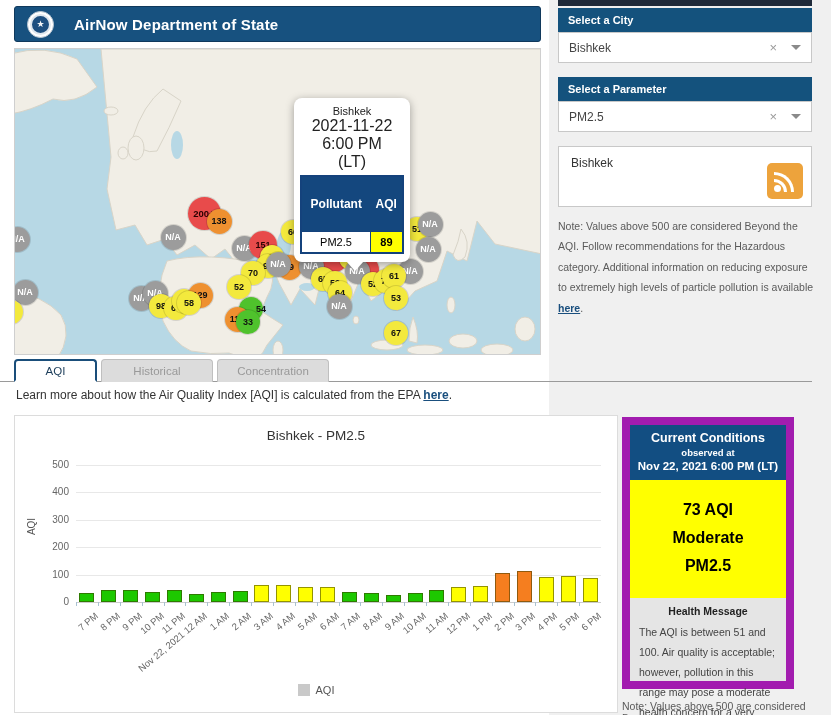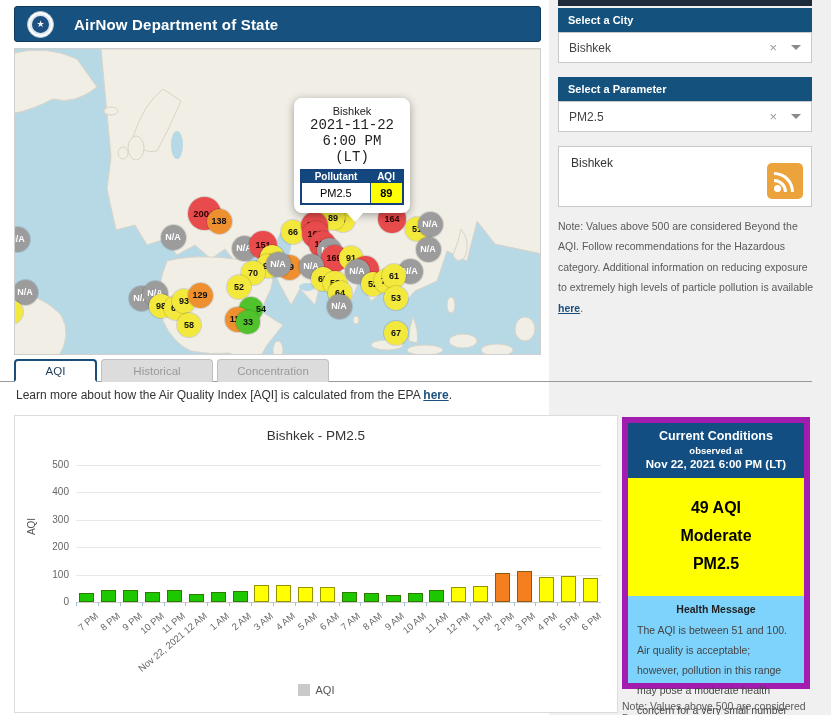--- a/index.html
+++ b/index.html
@@ -34,24 +34,24 @@
   .m-orange { background:#ee9030; }
   .m-red    { background:#e84b4b; color:#2a0000; }
   .m-gray   { background:#9c9c9c; color:#fff; }
 
   
   #popup { left:279px; top:49px; width:116px; background:#fff; border-radius:8px;
     box-shadow:0 2px 8px rgba(0,0,0,0.35); padding:7px 6px 8px; text-align:center; z-index:30; }
   #popup .tip { position:absolute; left:52px; bottom:-9px; width:0; height:0;
     border-left:9px solid transparent; border-right:9px solid transparent; border-top:10px solid #fff; }
   #popup .city { font-size:11px; color:#222; }
-  #popup .dt   { font-size:14px; color:#222;font-family:Liberation Mono, monospace; }
+  #popup .dt   { font-size:16px; color:#222; }
   #popup table { width:100%; border-collapse:collapse; margin-top:4px;
     border:2px solid #14427c; }
-  #popup th { background:#14477e; color:#fff; font-size:10px; padding:0 2px; }
+  #popup th { background:#14477e; color:#fff; font-size:12px; padding:20px 2px; }
   #popup td { font-size:11px; padding:4px 2px; border:1px solid #14427c; }
   #popup td.aqi { background:#ffff00; font-weight:bold; }
 
   
   .panel-head { background:#14527d; color:#fff; font-weight:bold; font-size:11px;
     padding:6px 10px; }
   .select-box { background:#fff; border:1px solid #c8c8c8; height:31px; display:flex;
     align-items:center; font-size:12px; color:#444; padding:0 10px; }
   .select-box .val { flex:1; }
   .clear-x { color:#9a9a9a; font-size:13px; margin-right:14px; }
@@ -96,22 +96,22 @@
   .ytick { position:absolute; width:26px; text-align:right; font-size:10px; color:#666; }
   .bar { position:absolute; border:1px solid rgba(60,60,0,0.55); }
   .xtickmark { position:absolute; width:1px; height:4px; background:#a9c2d2; }
   .xlab { position:absolute; font-size:9.5px; color:#666; white-space:nowrap;
     transform:translateX(-100%) rotate(-40deg); transform-origin:top right; }
   #legend { position:absolute; left:0; top:268px; width:100%; display:flex;
     align-items:center; justify-content:center; gap:6px; font-size:11px; color:#555; }
   #legend .sw { width:12px; height:12px; background:#c9c9c9; }
 
   
-  #cond { left:622px; top:417px; width:188px; height:272px; background:#7dd3fc;
-    border:6px solid #a21caf; }
+  #cond { left:622px; top:417px; width:172px; height:272px; background:#e5e5e5;
+    border:8px solid #a21caf; }
   #cond-head { background:#124e82; color:#fff; text-align:center; padding:6px 4px 8px; }
   #cond-head .l1 { font-size:12.5px; font-weight:bold; }
   #cond-head .l2 { font-size:9.5px; font-weight:bold; margin-top:2px; }
   #cond-head .l3 { font-size:11.5px; font-weight:bold; margin-top:2px; }
   #cond-aqi { background:#ffff00; text-align:center; padding:16px 4px 18px; }
   #cond-aqi div { font-size:16px; font-weight:bold; color:#000; line-height:1.75; }
   #cond-health { padding:7px 9px; }
   #cond-health .hh { text-align:center; font-size:10.5px; font-weight:bold; color:#222;
     margin-bottom:6px; }
   #cond-health .ht { font-size:10.5px; color:#444; line-height:1.9; }
@@ -180,21 +180,21 @@
         <div class="marker m-gray" style="left: 145.5px; top: 175.5px; width: 25px; height: 25px; font-size: 9px;">N/A</div>
         <div class="marker m-gray" style="left: -10.5px; top: 177.5px; width: 25px; height: 25px; font-size: 9px;">N/A</div>
         <div class="marker m-gray" style="left: -2.5px; top: 230.5px; width: 25px; height: 25px; font-size: 9px;">N/A</div>
         <div class="marker m-yellow" style="left: -16px; top: 251px; width: 24px; height: 24px;">9</div>
         <div class="marker m-gray" style="left: 113.5px; top: 236.5px; width: 25px; height: 25px; font-size: 9px;">N/A</div>
         <div class="marker m-gray" style="left: 127.5px; top: 231.5px; width: 25px; height: 25px; font-size: 9px;">N/A</div>
         <div class="marker m-yellow" style="left: 134px; top: 245px; width: 24px; height: 24px;">98</div>
         <div class="marker m-yellow" style="left: 149px; top: 247px; width: 24px; height: 24px;">64</div>
         <div class="marker m-yellow" style="left: 157px; top: 240px; width: 24px; height: 24px;">93</div>
         <div class="marker m-orange" style="left: 172.5px; top: 233.5px; width: 25px; height: 25px;">129</div>
-        <div class="marker m-yellow" style="left: 162px; top: 264px; width: 24px; height: 24px;">58</div>
+        <div class="marker m-yellow" style="left: 162px; top: 242px; width: 24px; height: 24px;">58</div>
         <div class="marker m-gray" style="left: 216.5px; top: 186.5px; width: 25px; height: 25px; font-size: 9px;">N/A</div>
         <div class="marker m-red" style="left: 234px; top: 182px; width: 28px; height: 28px;">151</div>
         <div class="marker m-yellow" style="left: 245px; top: 196px; width: 24px; height: 24px;">92</div>
         <div class="marker m-yellow" style="left: 241px; top: 205px; width: 24px; height: 24px;">91</div>
         <div class="marker m-orange" style="left: 261.5px; top: 205.5px; width: 25px; height: 25px;">79</div>
         <div class="marker m-gray" style="left: 250.5px; top: 202.5px; width: 25px; height: 25px; font-size: 9px;">N/A</div>
         <div class="marker m-yellow" style="left: 266px; top: 171px; width: 24px; height: 24px;">66</div>
         <div class="marker m-yellow" style="left: 226px; top: 212px; width: 24px; height: 24px;">70</div>
         <div class="marker m-yellow" style="left: 212px; top: 226px; width: 24px; height: 24px;">52</div>
         <div class="marker m-green" style="left: 224px; top: 248px; width: 24px; height: 24px; padding-left: 20px;">54</div>
@@ -380,21 +380,21 @@
       <div class="xlab" style="left: 581.062px; top: 194px;">6 PM</div>
     </div>
 
   <div id="cond" class="abs">
     <div id="cond-head">
       <div class="l1">Current Conditions</div>
       <div class="l2">observed at</div>
       <div class="l3">Nov 22, 2021 6:00 PM (LT)</div>
     </div>
     <div id="cond-aqi">
-      <div>49 AQI</div>
+      <div>73 AQI</div>
       <div>Moderate</div>
       <div>PM2.5</div>
     </div>
     <div id="cond-health">
       <div class="hh">Health Message</div>
       <div class="ht">The AQI is between 51 and 100. Air quality is acceptable; however, pollution in this range may pose a moderate health concern for a very small number of individuals. People who are unusually sensitive to ozone or particle pollution may experience respiratory symptoms.</div>
     </div>
   </div>
   <div id="cond-note" class="abs">Note: Values above 500 are considered Beyond</div>
 

